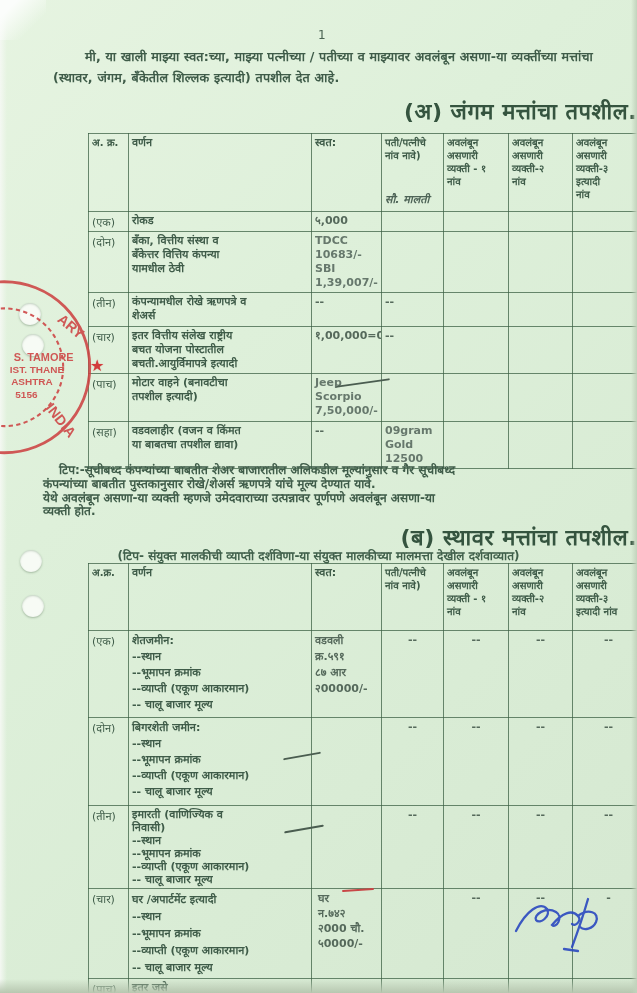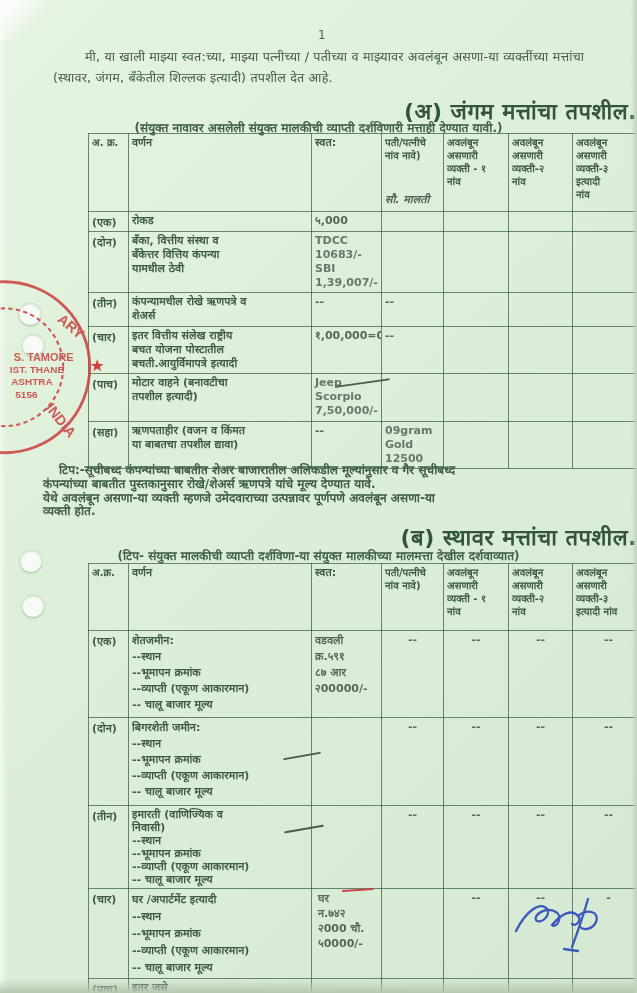--- a/index.html
+++ b/index.html
@@ -12,28 +12,28 @@
   .abs{position:absolute;}
   .pre{white-space:pre-line;}
   
   #edge-left{left:0;top:0;width:7px;height:993px;background:linear-gradient(90deg,#f4f8f2,rgba(244,248,242,0));}
   #corner-tl{left:0;top:0;width:46px;height:40px;background:linear-gradient(135deg,#fbfdfb 20%,rgba(251,253,251,0) 70%);}
   #edge-bottom{left:0;top:979px;width:637px;height:14px;background:linear-gradient(180deg,rgba(170,190,165,0),#b7c7b0);}
   #edge-right{left:631px;top:0;width:6px;height:993px;background:linear-gradient(270deg,#c2d3bc,rgba(194,211,188,0));}
   .hole{border-radius:50%;background:#f7fbf5;box-shadow:0 1px 2px rgba(60,90,60,.35), inset 0 1px 2px rgba(120,150,120,.4);}
   
   #page-number{left:318px;top:28px;font-size:12px;color:#4a6352;}
-  #intro{left:53px;top:46px;width:556px;font-size:12.6px;font-weight:400;line-height:21px;text-indent:32px;letter-spacing:.2px;}
+  #intro{left:53px;top:46px;width:556px;font-size:12.6px;font-weight:700;line-height:21px;text-indent:32px;letter-spacing:.2px;}
   .sec-title{left:0;top:0;width:637px;text-align:right;font-size:22px;font-weight:700;letter-spacing:.5px;color:#35543f;}
   .sec-sub{left:0;width:637px;text-align:center;font-size:12px;font-weight:700;color:#40604b;}
   
   table.asset{position:absolute;left:88px;border-collapse:collapse;table-layout:fixed;width:556px;font-size:11px;}
   table.asset th, table.asset td{border:1px solid rgba(62,98,70,.75);vertical-align:top;padding:2px 3px;overflow:hidden;}
   table.asset th{font-weight:700;text-align:left;font-size:10px;line-height:13px;}
-  td.no, th.c0{font-weight:700;}
+  td.no, th.c0{font-weight:400;}
   td.desc{font-weight:700;line-height:14px;}
   td.desc.tight{line-height:13px;}
   .hand{font-weight:600;color:#55695b;line-height:14px;margin-top:32px;}
   .hand.gray{color:#66786c;}
   td.mid{vertical-align:middle;text-align:center;}
   th.spouse-col > div.flexcol{display:flex;flex-direction:column;justify-content:space-between;height:100%;}
   .spouse-name{font-weight:600;color:#4e6457;font-size:11px;font-style:italic;}
   
   .pen{background:#4a5d50;height:2px;border-radius:2px;}
   .pen-red{background:#c84747;height:2px;border-radius:2px;}
@@ -49,21 +49,20 @@
 <div id="page">
 
   <div class="abs" id="edge-left"></div>
   <div class="abs" id="corner-tl"></div>
 
   <div class="abs" id="page-number">1</div>
 
   <div class="abs pre" id="intro">मी, या खाली माझ्या स्वत:च्या, माझ्या पत्नीच्या / पतीच्या व माझ्यावर अवलंबून असणा-या व्यक्तींच्या मत्तांचा (स्थावर, जंगम, बँकेतील शिल्लक इत्यादी) तपशील देत आहे.</div>
 
   <div class="abs sec-title" style="top:95px">(अ) जंगम मत्तांचा तपशील.</div>
-  <div class="abs sec-sub" style="top:119px">(संयुक्त नावावर असलेली संयुक्त मालकीची व्याप्ती दर्शविणारी मत्ताही देण्यात यावी.)</div>
 
   <table class="asset" style="top:133px">
     <colgroup>
       <col style="width:40px">
         <col style="width:183px">
         <col style="width:70px">
         <col style="width:62px">
       <col style="width:65px">
         <col style="width:64px">
         <col style="width:72px">
@@ -146,21 +145,21 @@
         <td class="hand gray pre">Jeep
 Scorpio
 7,50,000/-</td>
         <td></td>
           <td></td>
           <td></td>
           <td></td>
       </tr>
       <tr style="height:31px">
         <td class="no">(सहा)</td>
-        <td class="desc pre">ऋणपताहीर (वजन व किंमत
+        <td class="desc pre">वडवलाहीर (वजन व किंमत
 या बाबतचा तपशील द्यावा)</td>
         <td class="hand pre">--</td>
         <td class="hand gray pre">09gram
 Gold 12500</td>
         <td></td>
           <td></td>
           <td></td>
       </tr>
     </tbody>
   </table>

